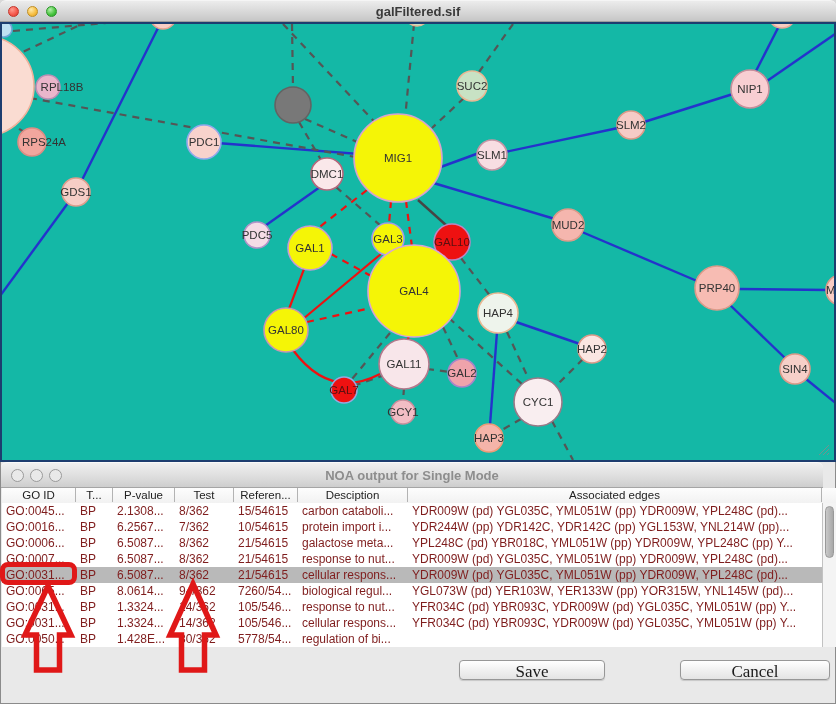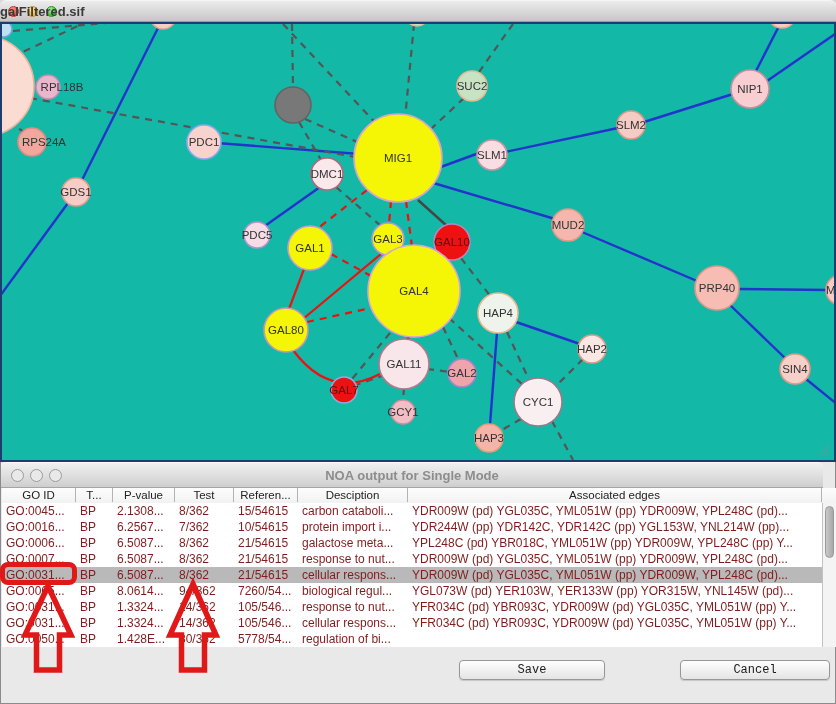--- a/index.html
+++ b/index.html
@@ -10,21 +10,21 @@
   }
   
   .graph-window{position:absolute;left:0;top:0;width:836px;height:462px;}
   .titlebar{
     position:absolute;left:0;top:0;right:0;height:22px;
     background:linear-gradient(#ececec,#d2d2d2 70%,#c6c6c6);
     border-top:1px solid #f5f5f5;border-bottom:1px solid #9c9c9c;
     border-radius:6px 6px 0 0;box-sizing:border-box;
   }
   .titlebar .title{
-    position:absolute;left:0;right:0;top:3px;
+    position:absolute;left:0;right:0;top:3px;text-align:center;
     font-size:13px;font-weight:bold;color:#3a3a3a;
   }
   .lights{position:absolute;left:8px;top:5px;display:flex;gap:8px;}
   .light{width:11px;height:11px;border-radius:50%;box-sizing:border-box;}
   .light.red{background:radial-gradient(circle at 35% 30%,#ff9a8e,#f4564a 60%,#d9372c);border:1px solid #c4362c;}
   .light.yellow{background:radial-gradient(circle at 35% 30%,#ffe9a8,#f6bd3f 60%,#dd9e2a);border:1px solid #c08e24;}
   .light.green{background:radial-gradient(circle at 35% 30%,#b4efab,#45c33c 60%,#2ba32a);border:1px solid #2a9428;}
   .light.inactive{background:#e9e9e9;border:1.5px solid #9a9a9a;}
   .net-canvas{
     position:absolute;left:0;top:22px;width:836px;height:440px;
@@ -69,21 +69,21 @@
     background:#f4f4f4;border-left:1px solid #c2c2c2;box-sizing:border-box;
   }
   .scroll-thumb{
     position:absolute;left:2px;top:3px;width:9px;height:52px;border-radius:5px;
     background:linear-gradient(90deg,#c9c9c9,#a8a8a8);border:1px solid #999;box-sizing:border-box;
   }
   .footer{position:absolute;left:0;right:0;top:185px;bottom:0;background:#e9e9e9;}
   .mac-btn{
     position:absolute;height:20px;border:1px solid #979797;border-radius:4px;
     background:linear-gradient(#ffffff,#f2f2f2 45%,#e4e4e4);
-    font-family:Liberation Mono, monospace;font-size:12px;color:#1a1a1a;
+    font-family:Liberation Serif, serif;font-size:17px;color:#1a1a1a;
     box-shadow:0 1px 1px rgba(0,0,0,.15);
   }
   
   .ann-rect{
     position:absolute;left:0px;top:562px;width:77px;height:23px;
     border:5px solid #e01818;border-radius:8px;box-sizing:border-box;pointer-events:none;
   }
   .ann-svg{position:absolute;left:0;top:0;pointer-events:none;}
 </style>
 </head>

